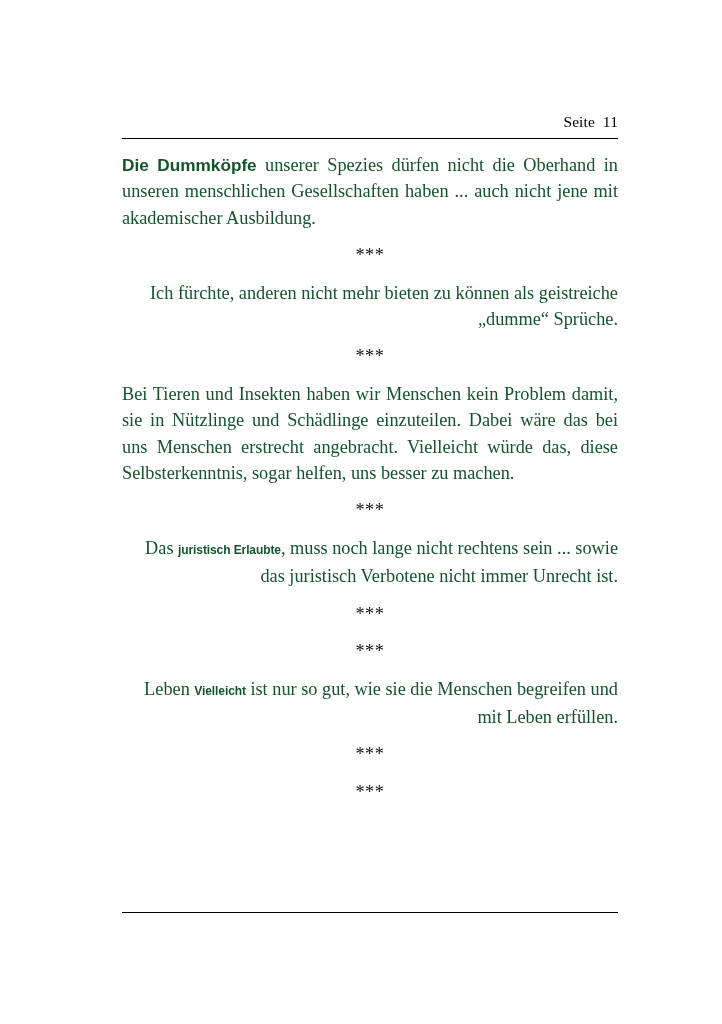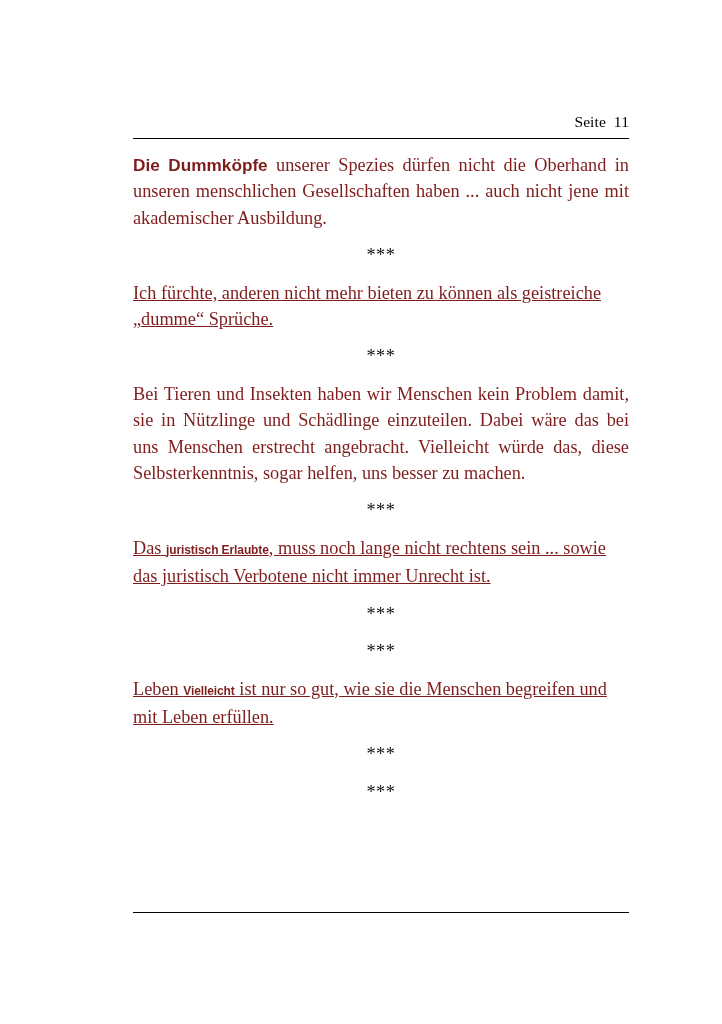--- a/index.html
+++ b/index.html
@@ -17,21 +17,20 @@
     color: #000000;
     -webkit-font-smoothing: antialiased;
   }
 
   .page {
     position: absolute;
     left: 122px;
     top: 0;
     width: 496px;
     height: 1024px;
-    margin-left: 11px;
   }
 
   
   .header {
     position: absolute;
     top: 112px;
     left: 0;
     width: 496px;
     text-align: right;
     font-size: 15.5px;
@@ -55,33 +54,32 @@
     position: absolute;
     top: 152px;
     left: 0;
     width: 496px;
   }
 
   .block {
     margin: 0;
     font-size: 18.3px;
     line-height: 26.4px;
-    color: #7f1d1d;
+    color: #14532d;
   }
 
   .block.justified {
     text-align: justify;
     text-align-last: left;
     -webkit-hyphens: none;
     hyphens: none;
   }
 
   .block.centered {
-    text-align: left;
-    text-decoration: underline;
+    text-align: right;
   }
 
   
   .sep {
     margin: 0;
     text-align: center;
     font-size: 18.3px;
     line-height: 26.4px;
     letter-spacing: 0.6px;
     color: #111;

